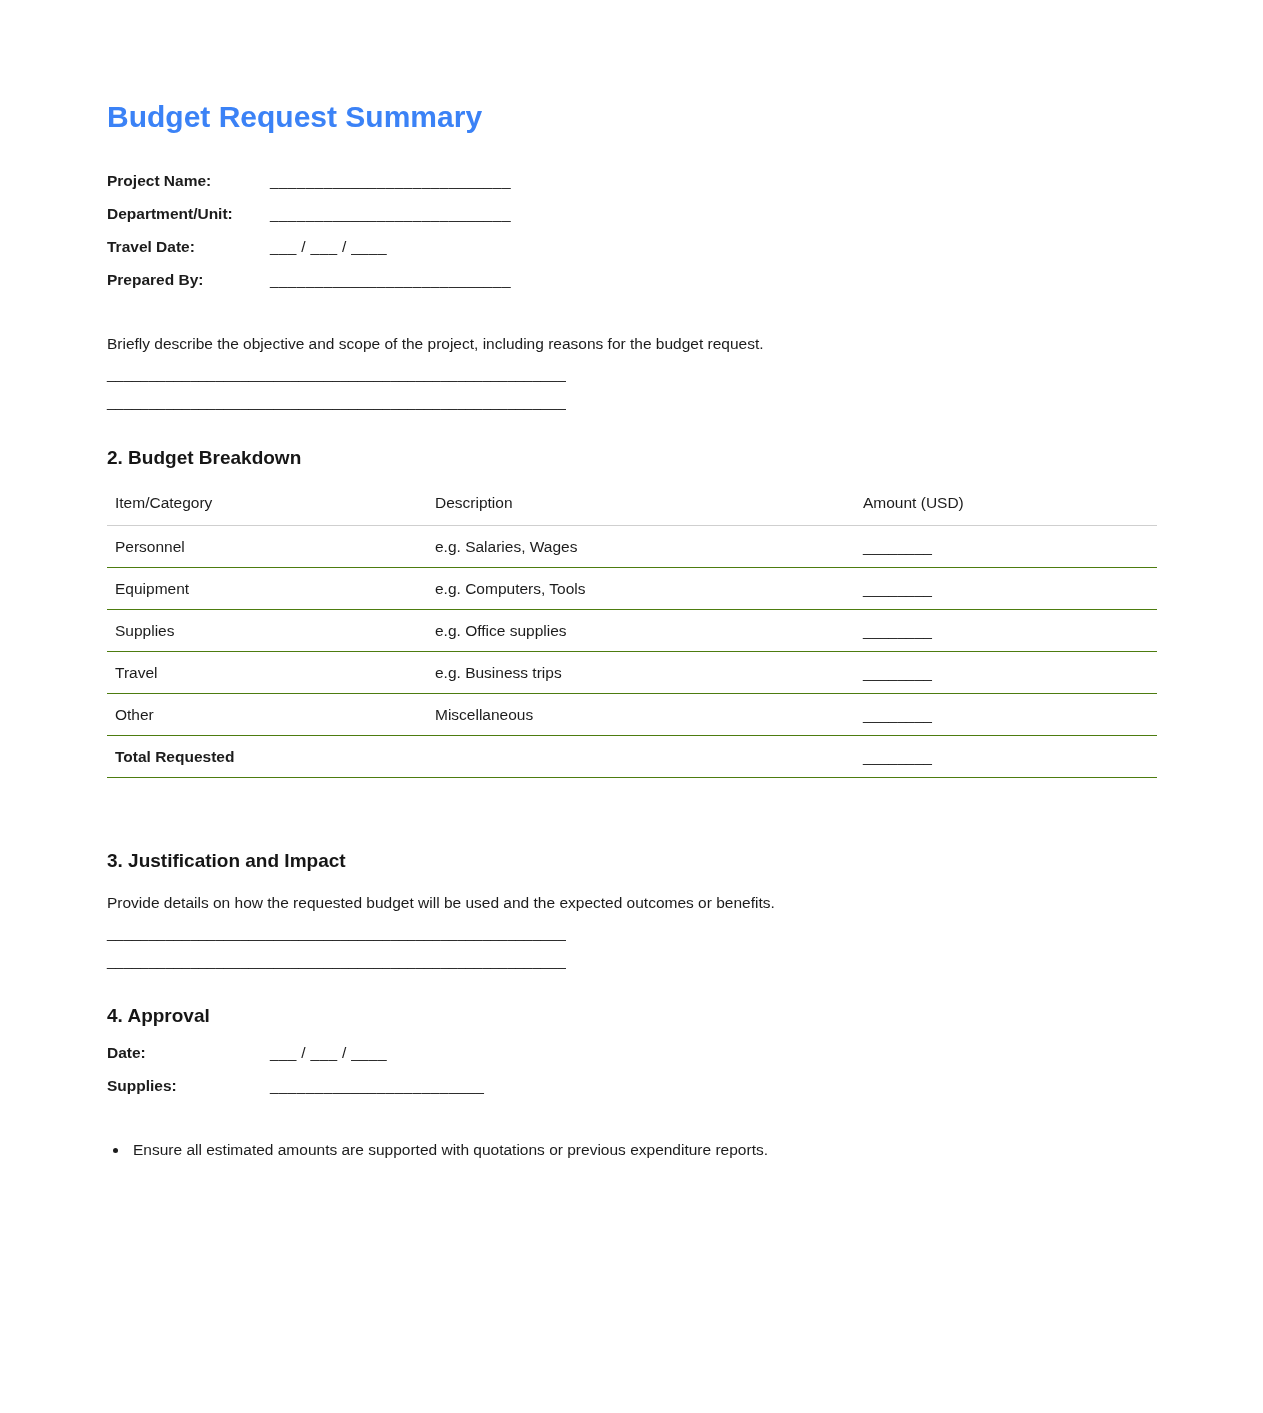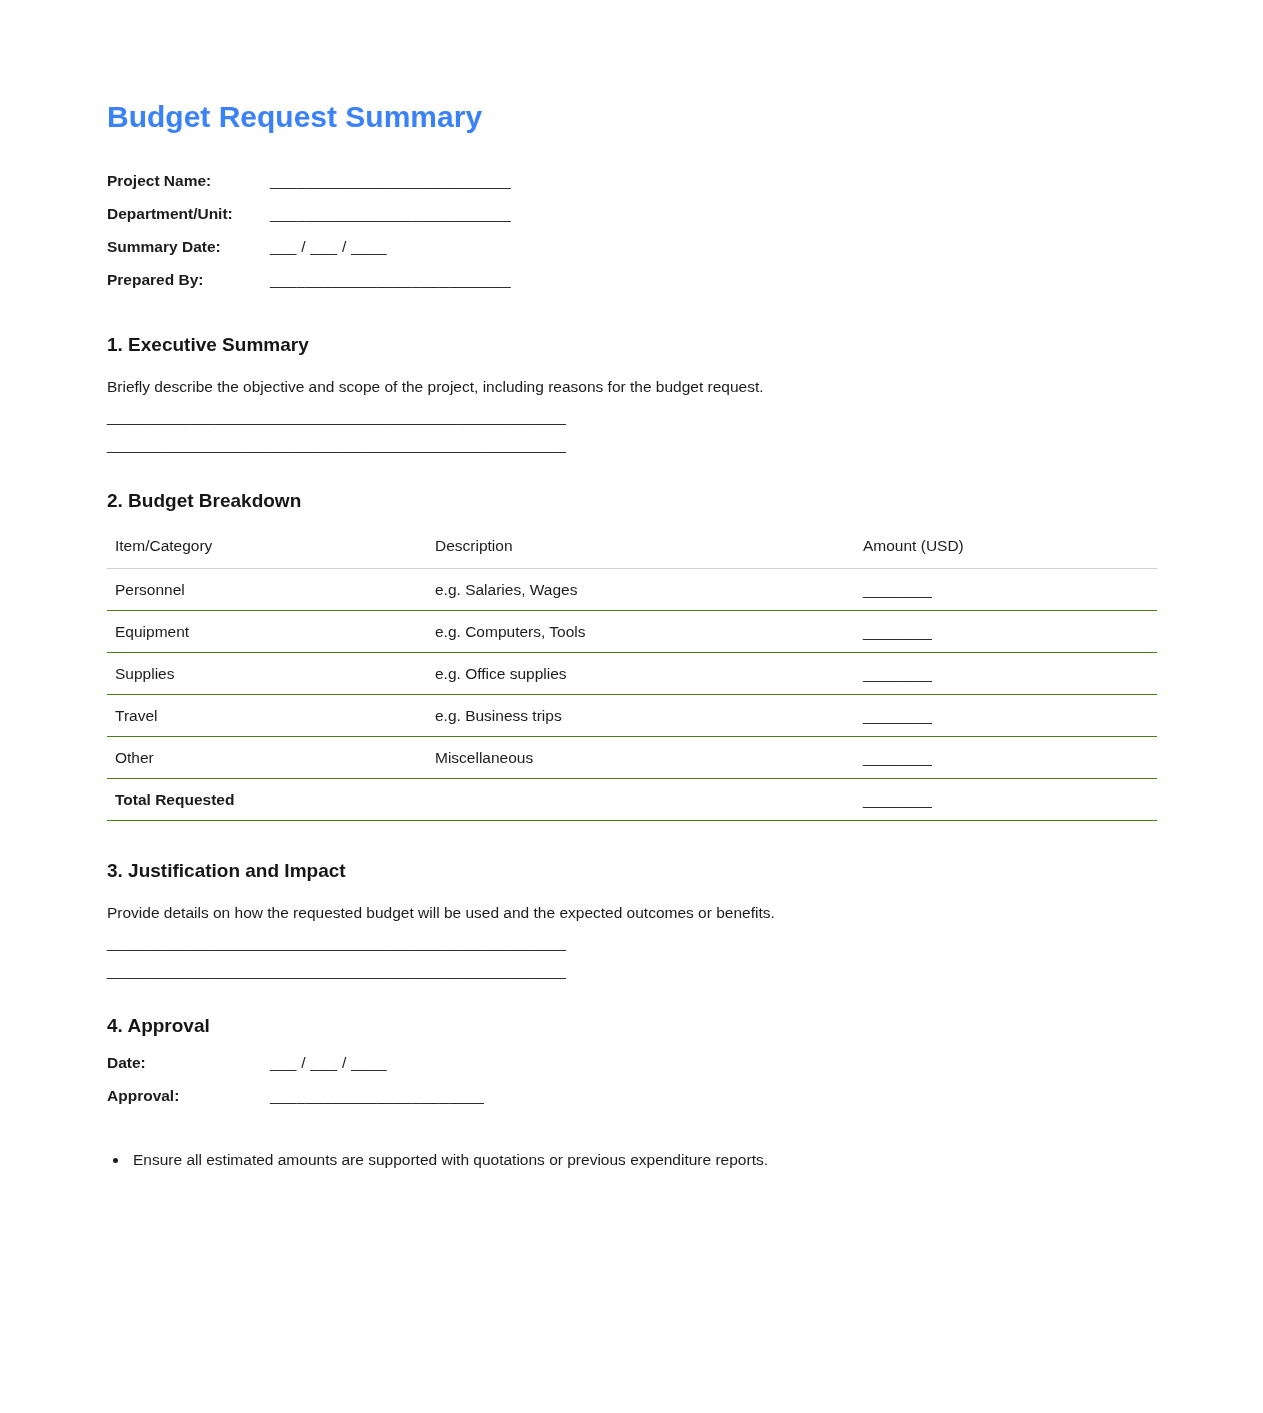--- a/index.html
+++ b/index.html
@@ -40,21 +40,21 @@
   
   .section-heading {
     margin: 0;
     font-size: 19px;
     line-height: 24px;
     font-weight: 700;
     color: #161616;
   }
   .section-exec        { margin-top: 43px; }
   .section-budget      { margin-top: 30px; }
-  .section-just        { margin-top: 38px; }
+  .section-just        { margin-top: 71px; }
   .section-approval    { margin-top: 29px; }
   .section-notes       { margin-top: 43px; }
   .section-desc {
     margin: 19px 0 0 0;
     font-size: 15.5px;
     line-height: 21px;
   }
   .fill-block { margin-top: 6px; }
   .fill-line {
     font-size: 15px;
@@ -116,31 +116,30 @@
   <div>
     <div class="meta-row">
       <span class="field-label">Project Name:</span>
       <span class="field-value">___________________________</span>
     </div>
     <div class="meta-row">
       <span class="field-label">Department/Unit:</span>
       <span class="field-value">___________________________</span>
     </div>
     <div class="meta-row">
-      <span class="field-label">Summary Date:</span>
+      <span class="field-label">Travel Date:</span>
       <span class="field-value">___ / ___ / ____</span>
     </div>
     <div class="meta-row">
       <span class="field-label">Prepared By:</span>
       <span class="field-value">___________________________</span>
     </div>
   </div>
 
   <div class="section-exec">
-    <h2 class="section-heading">1. Executive Summary</h2>
     <p class="section-desc">Briefly describe the objective and scope of the project, including reasons for the budget request.</p>
     <div class="fill-block">
       <div class="fill-line">_______________________________________________________</div>
       <div class="fill-line">_______________________________________________________</div>
     </div>
   </div>
 
   <div class="section-budget">
     <h2 class="section-heading">2. Budget Breakdown</h2>
     <table class="budget-table">
@@ -201,21 +200,21 @@
   </div>
 
   <div class="section-approval">
     <h2 class="section-heading">4. Approval</h2>
     <div class="approval-rows">
       <div class="approval-row">
         <span class="field-label">Date:</span>
         <span class="field-value">___ / ___ / ____</span>
       </div>
       <div class="approval-row">
-        <span class="field-label">Approval:</span>
+        <span class="field-label">Supplies:</span>
         <span class="field-value">________________________</span>
       </div>
     </div>
   </div>
 
   <div class="section-notes">
     <ul class="notes-list">
       <li>Ensure all estimated amounts are supported with quotations or previous expenditure reports.</li>
     </ul>
   </div>

